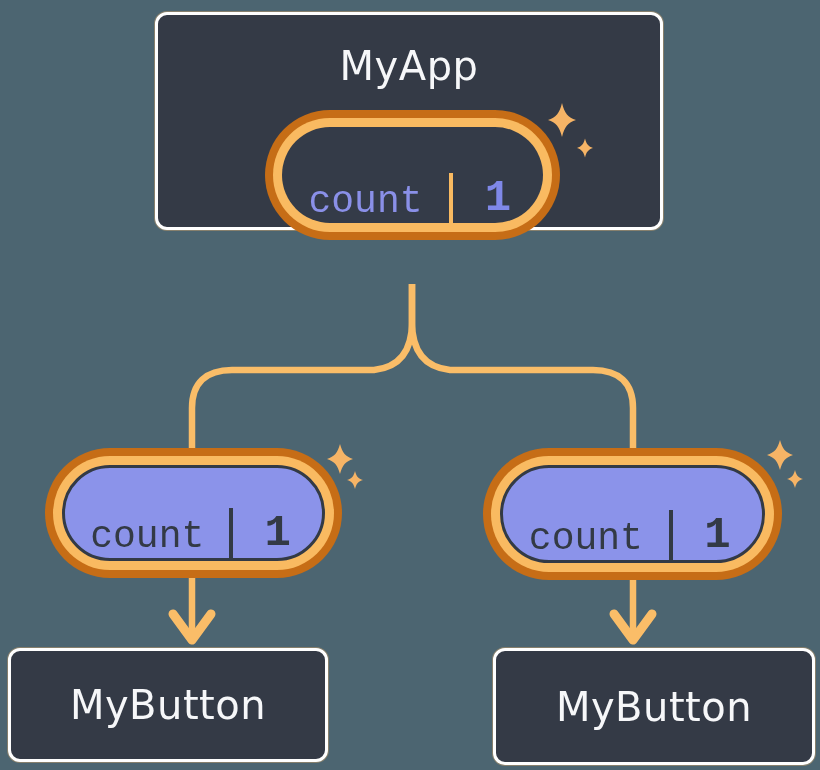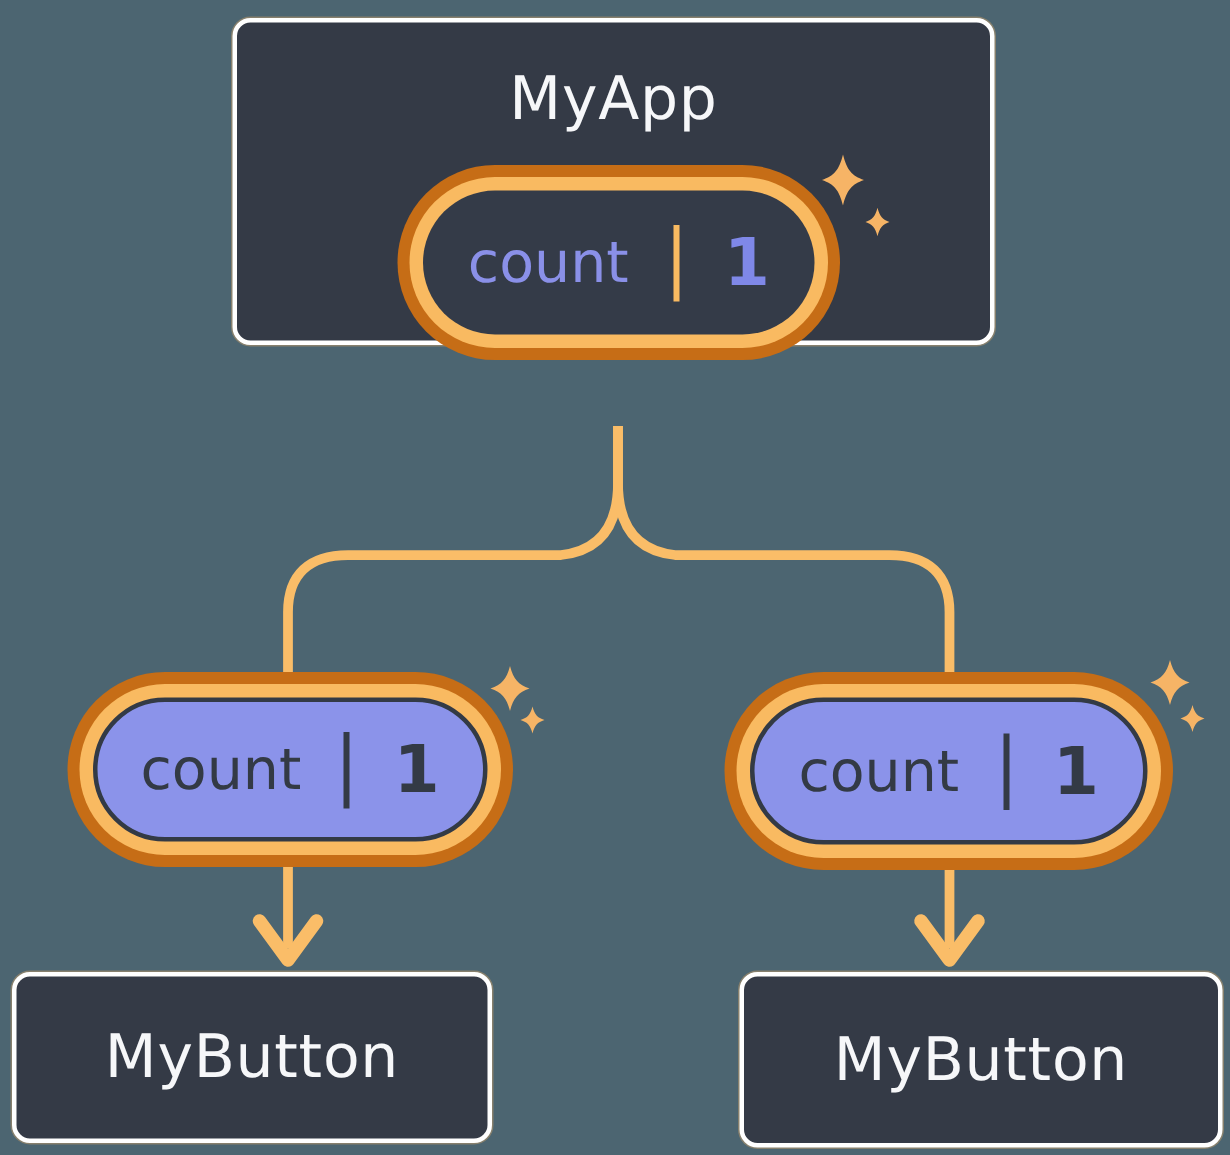--- a/index.html
+++ b/index.html
@@ -32,21 +32,21 @@
   .app-title{position:absolute;top:28px;left:0;right:0;text-align:center;}
 
   
   #connectors{position:absolute;left:0;top:0;}
   .conn{fill:none;stroke:var(--connector,#fabd68);stroke-width:6.5;}
   .arrow{fill:none;stroke:var(--connector,#fabd68);stroke-width:9;stroke-linecap:round;stroke-linejoin:round;}
 
   
   .pill{position:absolute;border-radius:999px;background:var(--ring-dark,#c66d16);padding:8px;}
   .pill-mid{height:100%;border-radius:999px;background:var(--ring-light,#f9ba61);padding:9px;}
-  .pill-core{height:100%;border-radius:999px;display:flex;align-items:center;overflow:hidden;}
+  .pill-core{height:100%;border-radius:999px;display:flex;align-items:flex-end;overflow:hidden;font-family:Liberation Mono, monospace;}
   .seg-label{flex:0 0 64%;display:flex;align-items:center;justify-content:center;font-size:38px;}
   .seg-value{flex:1 1 auto;display:flex;align-items:center;justify-content:center;font-size:44px;font-weight:bold;}
 
   .pill.state .pill-core{background:var(--pill-dark,#343b48);}
   .pill.state .seg-label{color:var(--state-label,#8a90e8);}
   .pill.state .seg-value{color:var(--state-value,#7f88e8);border-left:4px solid var(--ring-light,#f9ba61);}
 
   .pill.prop .pill-core{background:var(--pill-purple,#8b93ea);border:3px solid var(--ink-dark,#333a45);}
   .pill.prop .seg-label{color:var(--ink-dark,#333a45);}
   .pill.prop .seg-value{color:var(--ink-dark,#333a45);border-left:4px solid var(--ink-dark,#333a45);}

